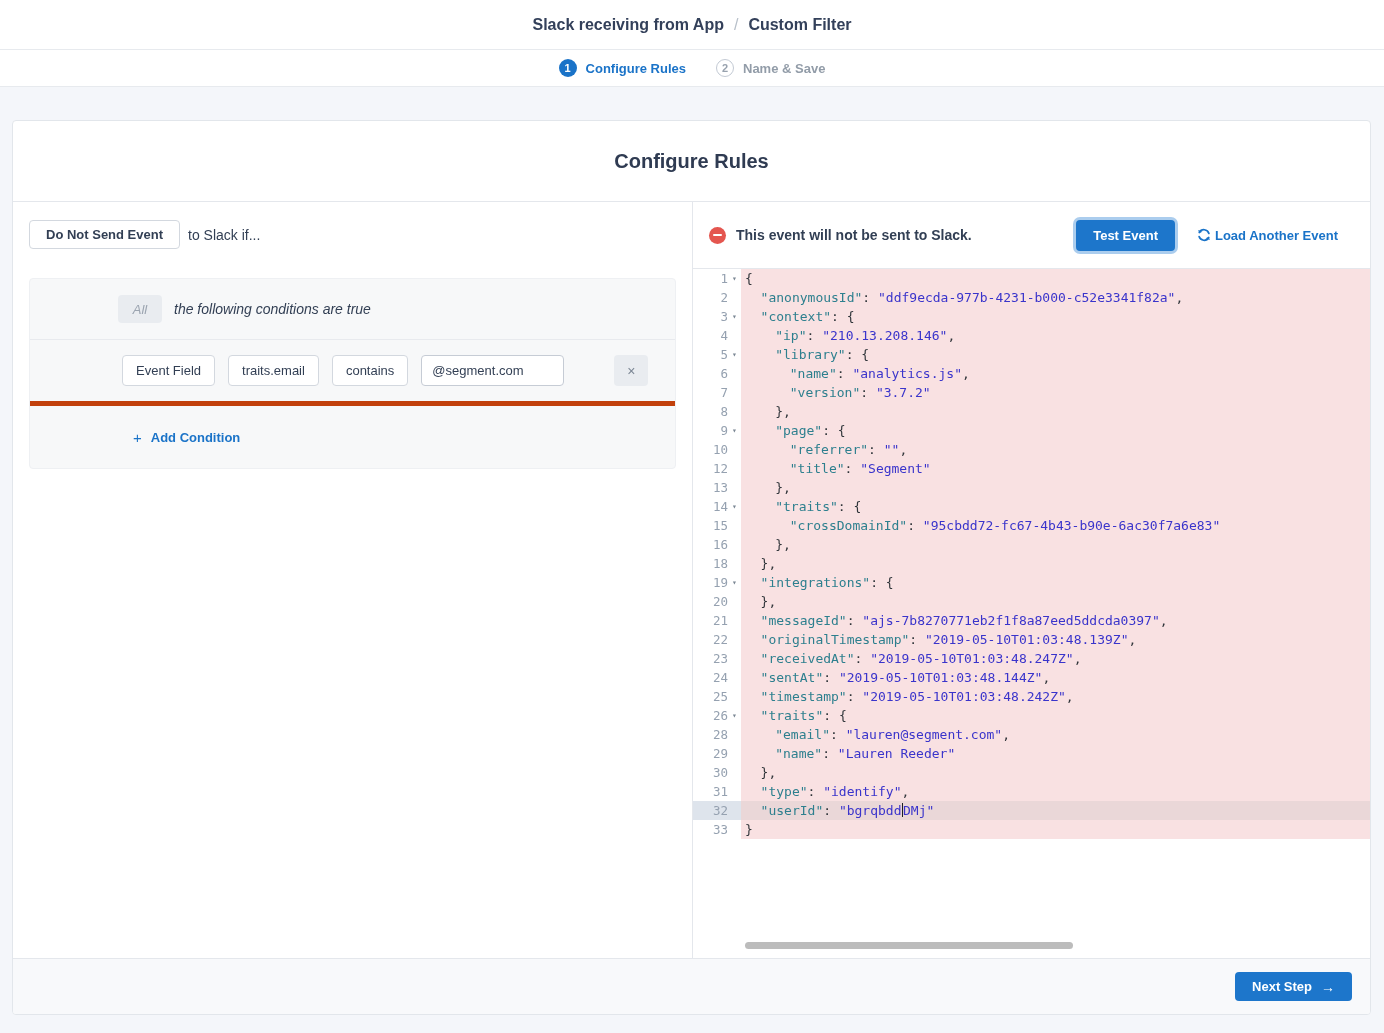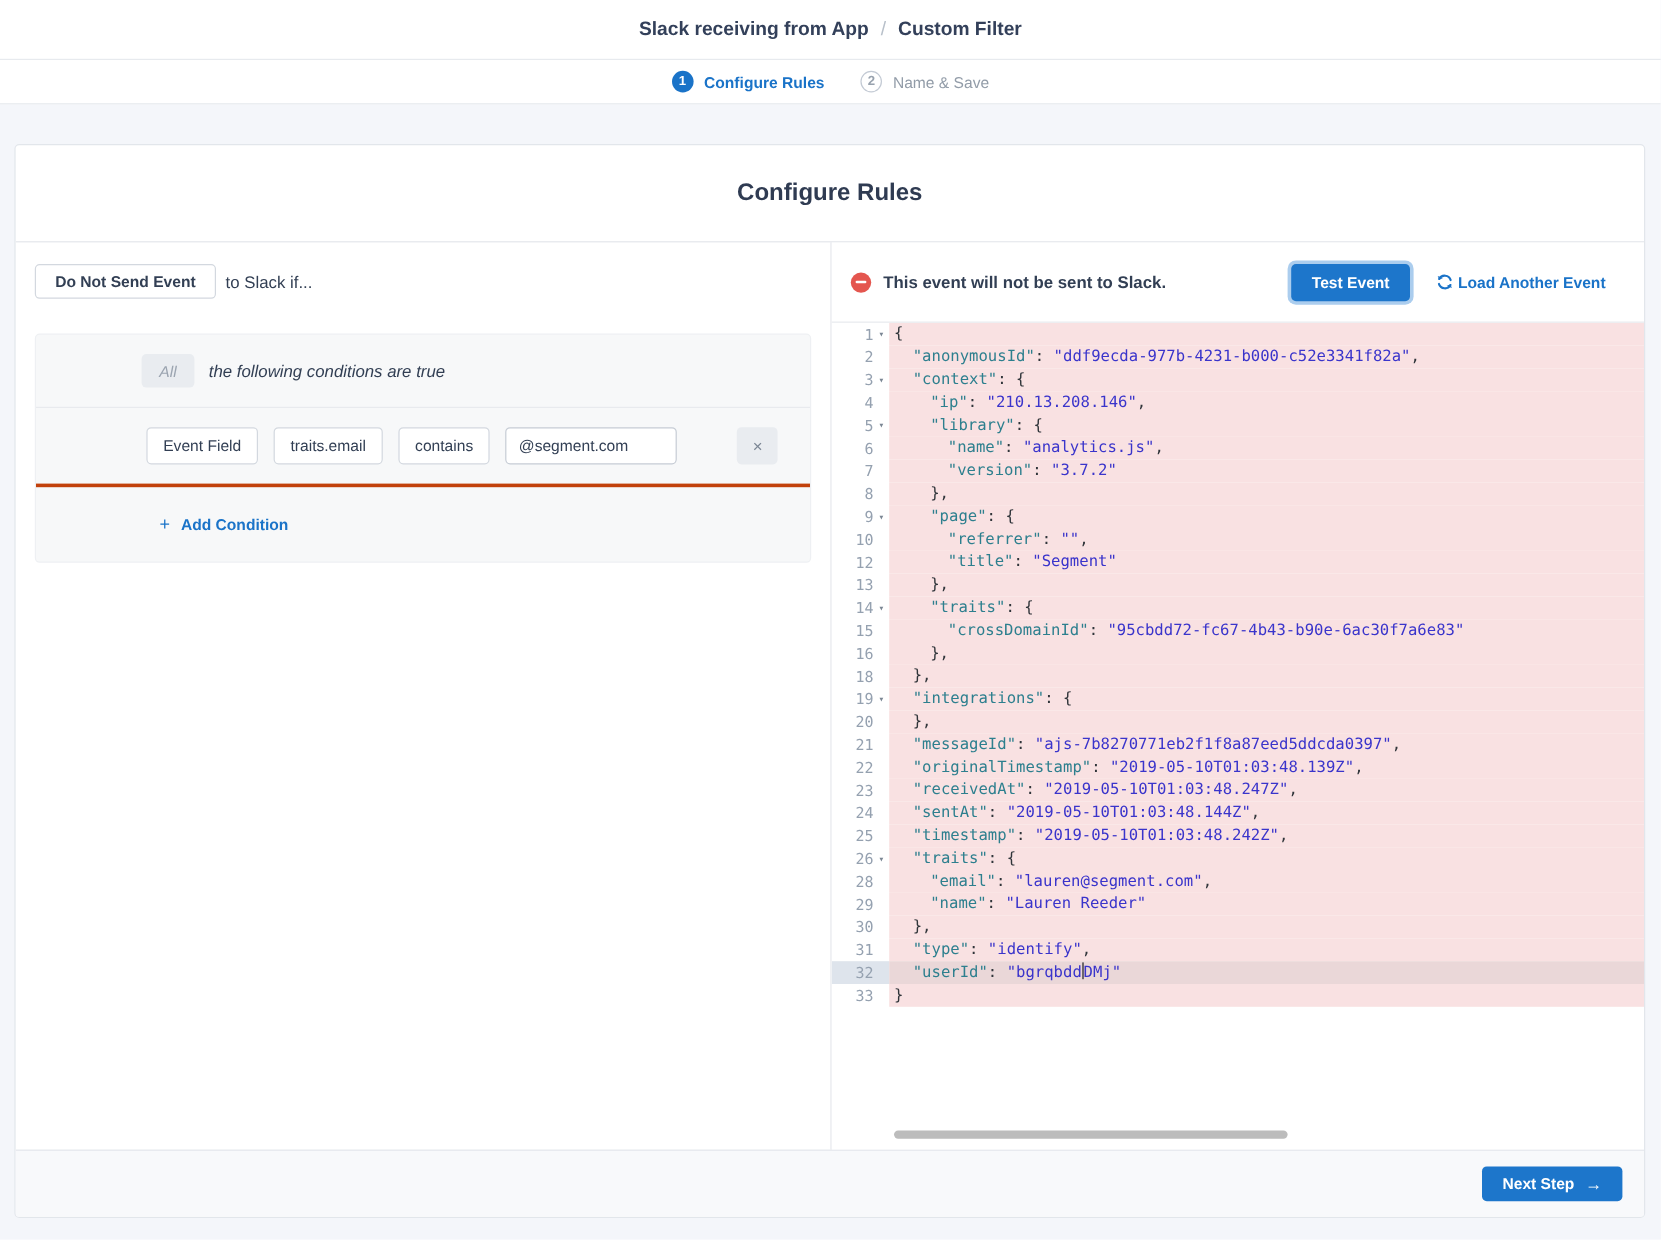--- a/index.html
+++ b/index.html
@@ -26,21 +26,21 @@
   }
   .step { display:flex; align-items:center; gap:9px; }
   .step-circle {
     width:18px; height:18px; border-radius:50%;
     display:flex; align-items:center; justify-content:center;
     font-size:11px; font-weight:700;
   }
   .step.active .step-circle { background:#1a73c8; color:#fff; }
   .step.active .step-label { color:#1a73c8; font-size:13px; font-weight:700; }
   .step.inactive .step-circle { background:#fff; border:1px solid #c3cad4; color:#98a2ae; }
-  .step.inactive .step-label { color:#929ca8; font-size:13px; font-weight:400; }
+  .step.inactive .step-label { color:#929ca8; font-size:13px; font-weight:700; }
 
   
   .card {
     position:absolute; left:12px; top:120px; width:1359px; height:895px;
     background:#fff; border:1px solid #e2e6eb; border-radius:4px;
     overflow:hidden;
   }
   .card-heading {
     height:80px; display:flex; align-items:center; justify-content:center;
     font-size:20px; font-weight:700; color:#2f3b52;
@@ -60,21 +60,21 @@
   .cond-box {
     margin-top:29px; background:#f7f8f9; border:1px solid #eef0f3; border-radius:4px;
   }
   .cond-row1 { height:61px; display:flex; align-items:center; padding-left:88px; border-bottom:1px solid #e8eaee;font-style:italic; }
   .chip {
     width:44px; height:28px; background:#e9ecf0; border-radius:4px; border:none;
     color:#9ba4b0; font-size:13px; display:flex; align-items:center; justify-content:center;
   }
   .cond-row1 .match-text { margin-left:12px; font-size:14px; color:#323f54; }
 
-  .cond-row2 { height:66px; display:flex; align-items:center; padding-left:92px; border-bottom:3px solid #c2410c; }
+  .cond-row2 { height:66px; display:flex; align-items:center; padding-left:92px; border-bottom:5px solid #c2410c; }
   .pill-btn {
     background:#fff; border:1px solid #d3d8df; border-radius:4px; height:31px;
     padding:0 13px; font-size:13px; color:#323f54; font-family:"Liberation Sans", sans-serif;
     margin-right:13px; cursor:pointer;
   }
   .value-input {
     width:143px; height:31px; border:1px solid #c6ccd5; border-radius:4px;
     padding:0 10px; font-size:13px; color:#323f54; font-family:"Liberation Sans", sans-serif;
     background:#fff;
   }

